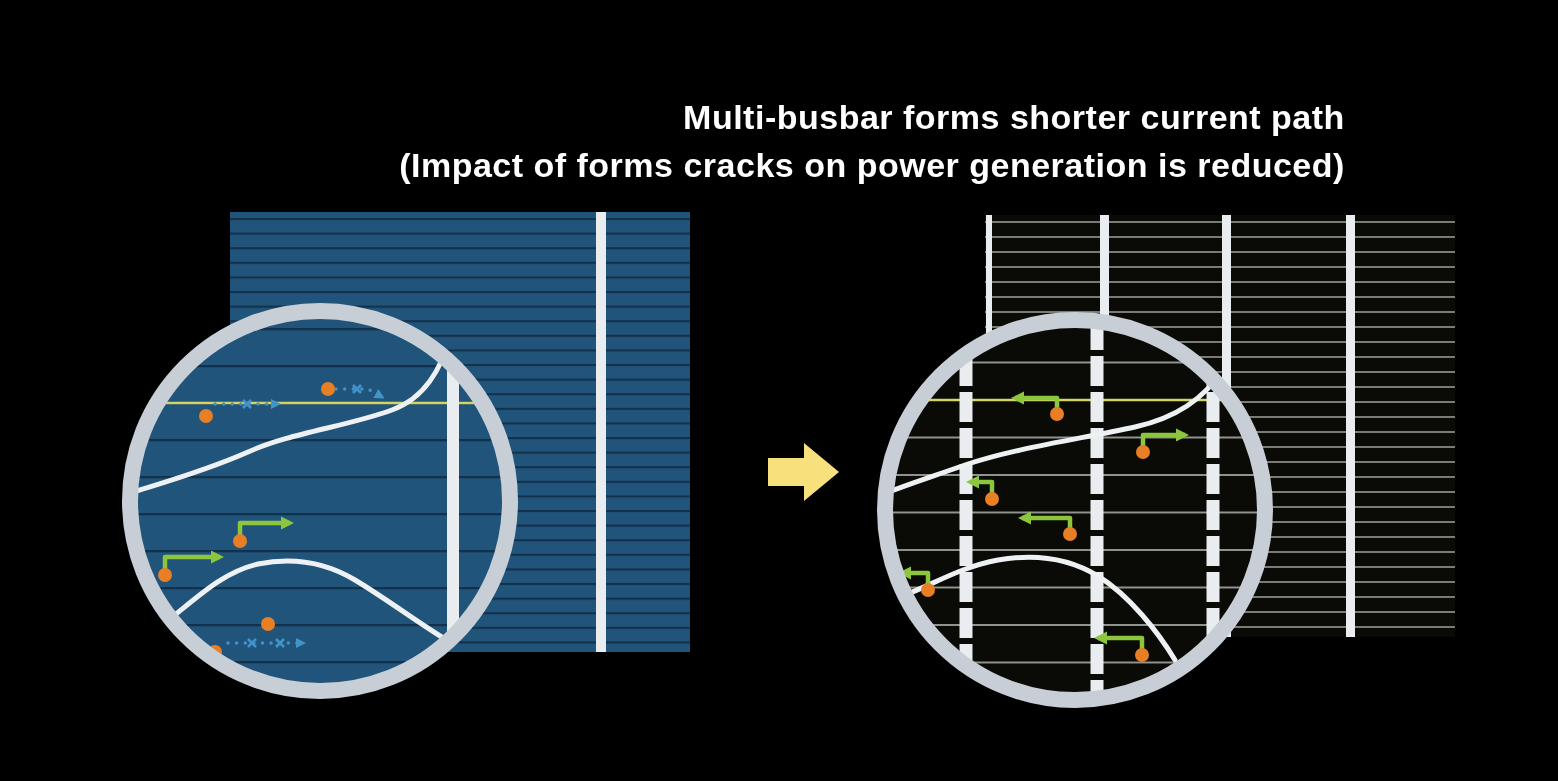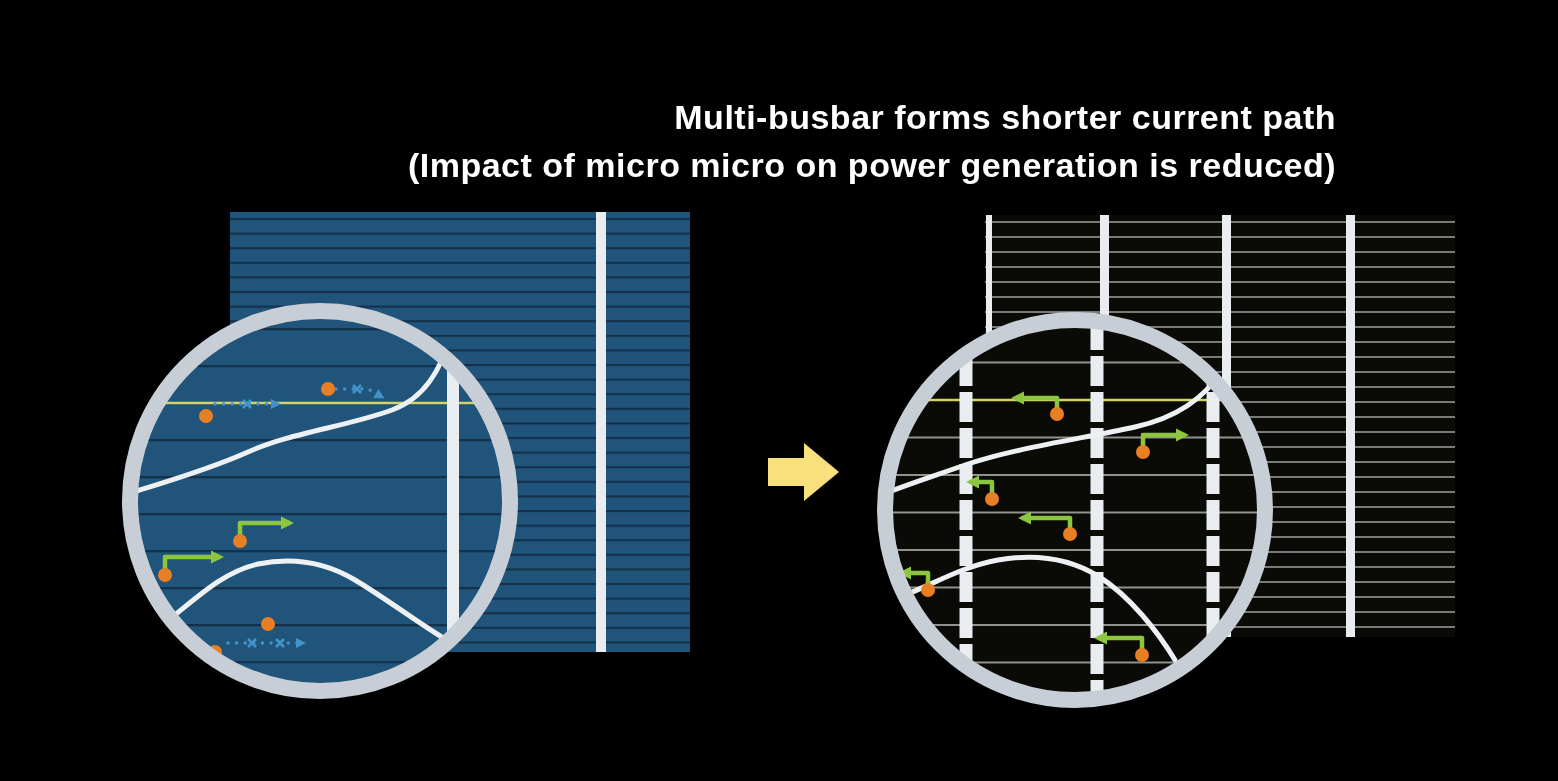--- a/index.html
+++ b/index.html
@@ -44,21 +44,21 @@
   .mblue{fill:var(--long-path-blue,#4193c9);}
   .mgreen{fill:var(--short-path-green,#8cc63e);}
 </style>
 </head>
 <body>
 
 <div class="page">
 
   <div class="title-block">
     <div>Multi-busbar forms shorter current path</div>
-    <div>(Impact of micro micro on power generation is reduced)</div>
+    <div>(Impact of forms cracks on power generation is reduced)</div>
   </div>
 
   <svg class="canvas" width="1558" height="781" viewBox="0 0 1558 781">
     <defs>
       <pattern id="pL" x="0" y="218" width="20" height="14.6" patternUnits="userSpaceOnUse">
         <line class="finger-left" x1="0" y1="1" x2="20" y2="1"></line>
       </pattern>
       <pattern id="pZL" x="0" y="328" width="20" height="37" patternUnits="userSpaceOnUse">
         <line class="finger-left-zoom" x1="0" y1="1" x2="20" y2="1"></line>
       </pattern>

